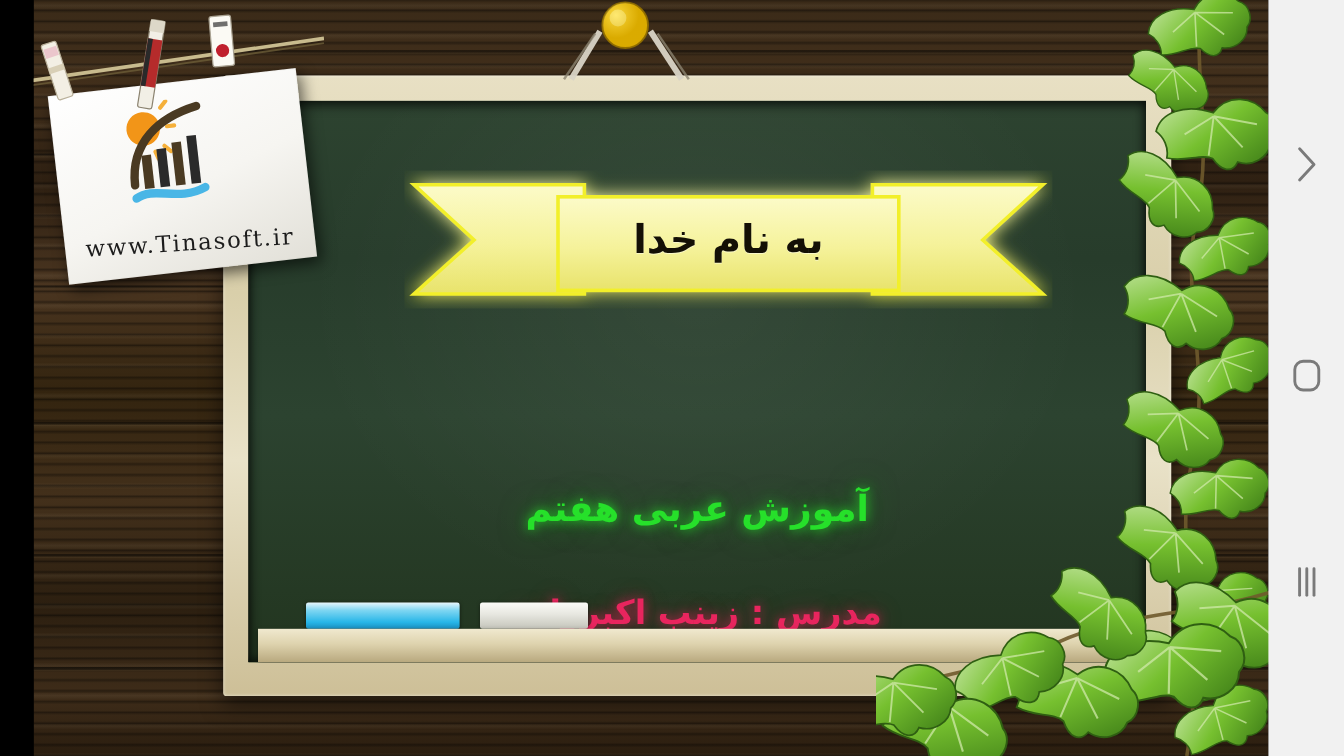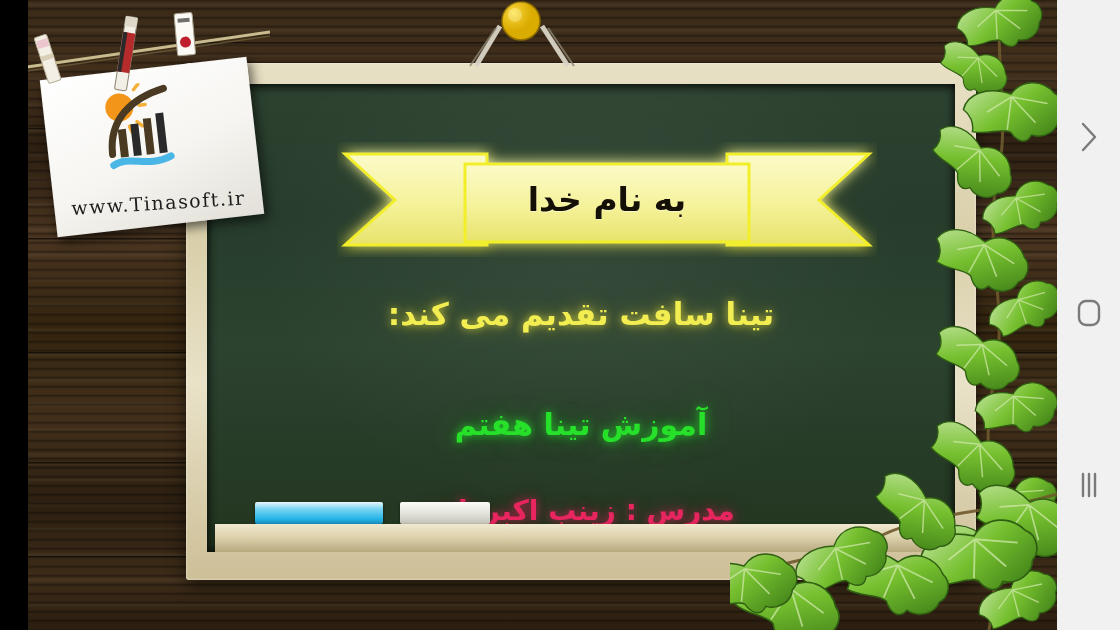--- a/index.html
+++ b/index.html
@@ -173,22 +173,21 @@
             <path d="M8 12 L150 12 L150 103 L8 103 L58 58 Z" fill="url(#ribFill)" stroke="#f2ef2a" stroke-width="3"></path>
 
             <path d="M532 12 L390 12 L390 103 L532 103 L482 58 Z" fill="url(#ribFill)" stroke="#f2ef2a" stroke-width="3"></path>
 
             <rect x="128" y="22" width="284" height="78" fill="url(#ribFill)" stroke="#f2ef2a" stroke-width="3"></rect>
           </g>
         </svg>
         <div class="ribbon-text">به نام خدا</div>
       </div>
 
-      <div class="line line-1">تینا سافت تقدیم می کند:</div>
-      <div class="line line-2">آموزش تینا هفتم</div>
+      <div class="line line-2">آموزش عربی هفتم</div>
       <div class="line line-3">مدرس : زینب اکبرزاده</div>
 
       <div class="eraser eraser-blue"></div>
       <div class="eraser eraser-white"></div>
 
       <div class="board-ledge"></div>
     </div>
   </div>
 
   <svg class="pegs" viewBox="0 0 250 120">

